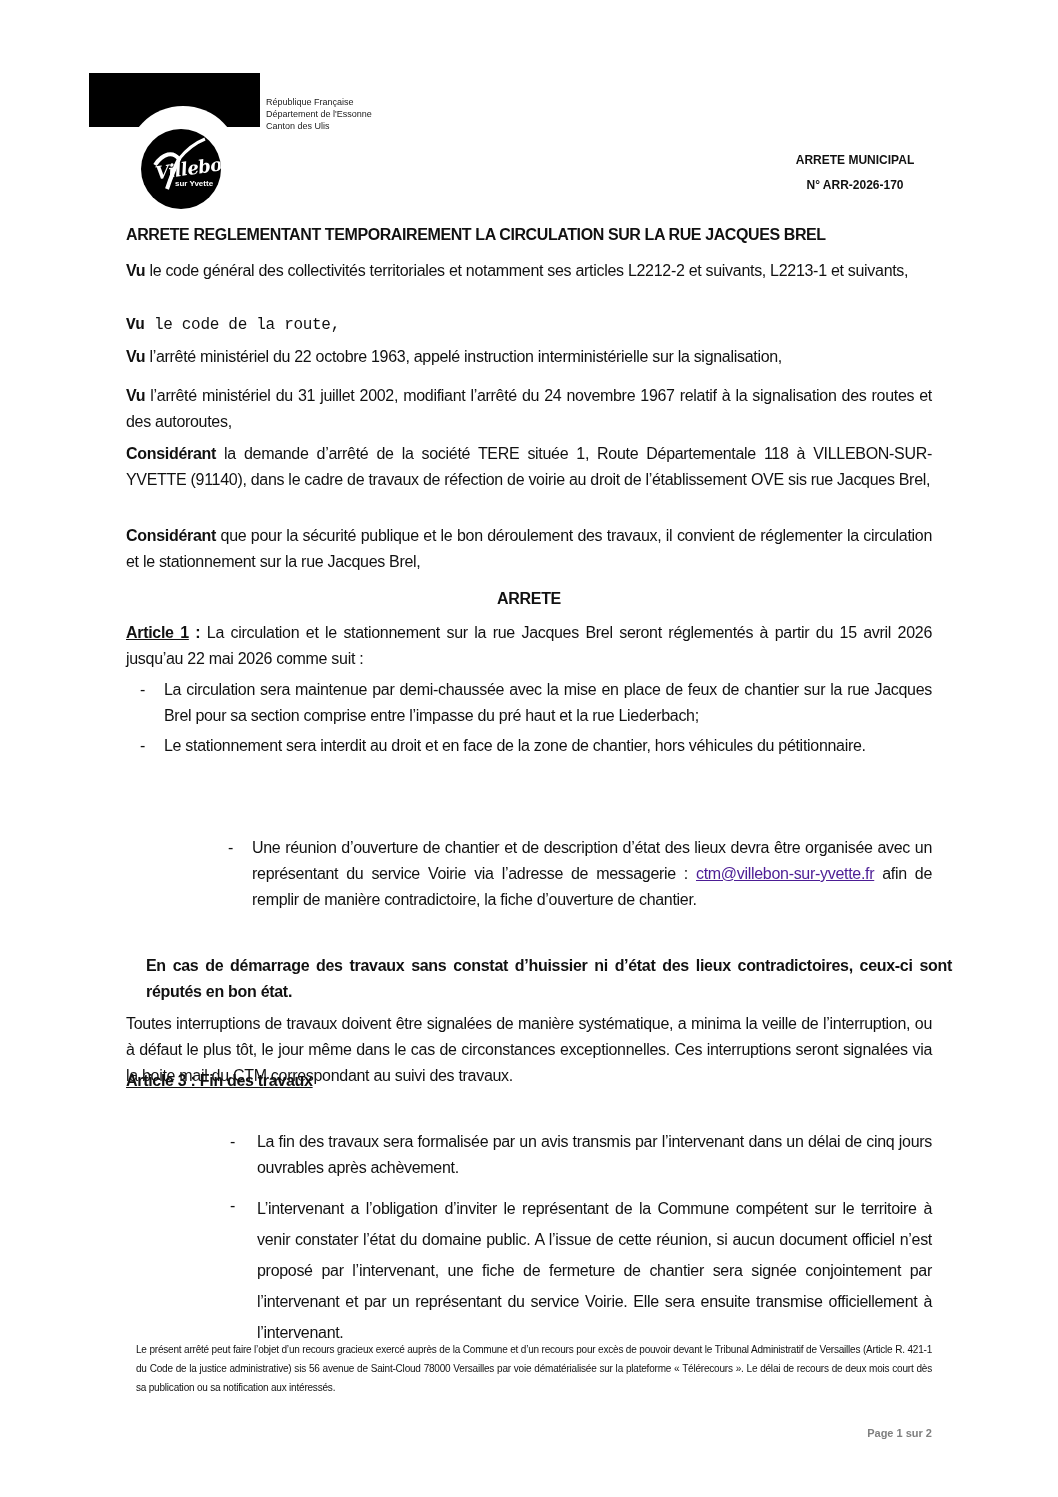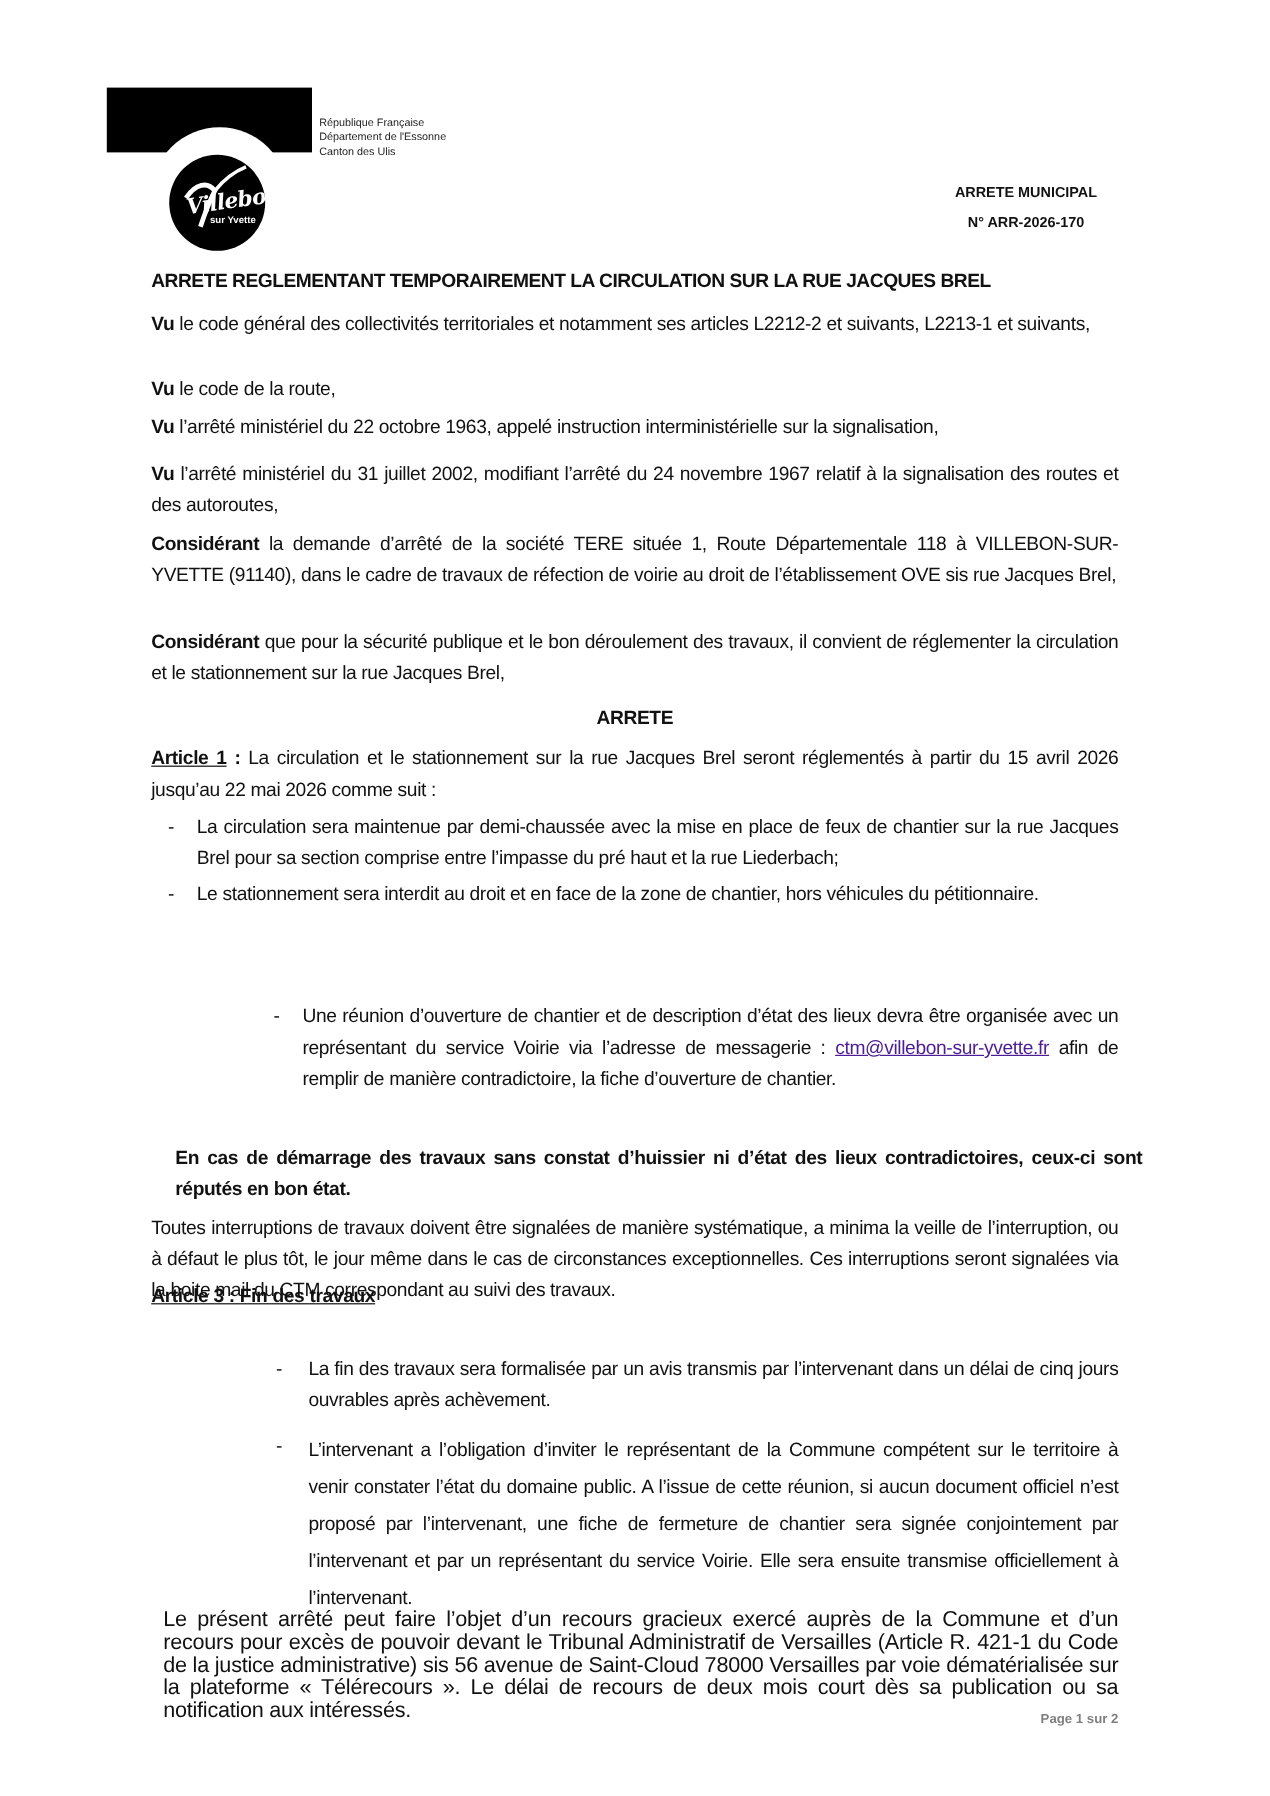--- a/index.html
+++ b/index.html
@@ -23,21 +23,21 @@
   .bold { font-weight: bold; }
   .u { text-decoration: underline; }
   .para { margin: 0; }
   .center { text-align: center; }
 
   .bullet { position: absolute; width: 806px; font-size: 16px; line-height: 26px; text-align: justify; letter-spacing: -0.3px; }
   .dash { position: absolute; top: 0; }
 
   .link { color: #1f3ed6; text-decoration: underline; }
 
-  .footer { position: absolute; left: 136px; top: 1340px; width: 796px; font-size: 18px; line-height: 19px; text-align: justify; letter-spacing: -0.2px; color: #111; }
+  .footer { position: absolute; left: 136px; top: 1340px; width: 796px; font-size: 10px; line-height: 19px; text-align: justify; letter-spacing: -0.2px; color: #111; }
   .page-num { position: absolute; left: 840px; top: 1427px; width: 92px; text-align: right; font-size: 11px; font-weight: bold; color: #7f7f7f; }
 </style>
 </head>
 <body>
 
 <div class="page">
 
   <div class="logo-box"></div>
   <div class="logo-arc"></div>
   <div class="logo-circle">
@@ -58,21 +58,21 @@
   <div class="arrete-head">
     <div>ARRETE MUNICIPAL</div>
     <div>N° ARR-2026-170</div>
   </div>
 
   <div class="body-text bold" style="top:222px; letter-spacing:-0.4px;">ARRETE REGLEMENTANT TEMPORAIREMENT LA CIRCULATION SUR LA RUE JACQUES BREL</div>
 
   <p class="body-text para" style="top:258px;">
     <span class="bold">Vu</span><span> le code général des collectivités territoriales et notamment ses articles L2212-2 et suivants, L2213-1 et suivants,</span>
   </p>
-  <p class="body-text para" style="top:312px;">
+  <p class="body-text para" style="top:312px;font-family:Liberation Mono, monospace;">
     <span class="bold">Vu</span><span> le code de la route,</span>
   </p>
   <p class="body-text para" style="top:344px;">
     <span class="bold">Vu</span><span> l’arrêté ministériel du 22 octobre 1963, appelé instruction interministérielle sur la signalisation,</span>
   </p>
   <p class="body-text para" style="top:383px;">
     <span class="bold">Vu</span><span> l’arrêté ministériel du 31 juillet 2002, modifiant l’arrêté du 24 novembre 1967 relatif à la signalisation des routes et des autoroutes,</span>
   </p>
   <p class="body-text para" style="top:441px;">
     <span class="bold">Considérant</span><span> la demande d’arrêté de la société TERE située 1, Route Départementale 118 à VILLEBON-SUR-YVETTE (91140), dans le cadre de travaux de réfection de voirie au droit de l’établissement OVE sis rue Jacques Brel,</span>

